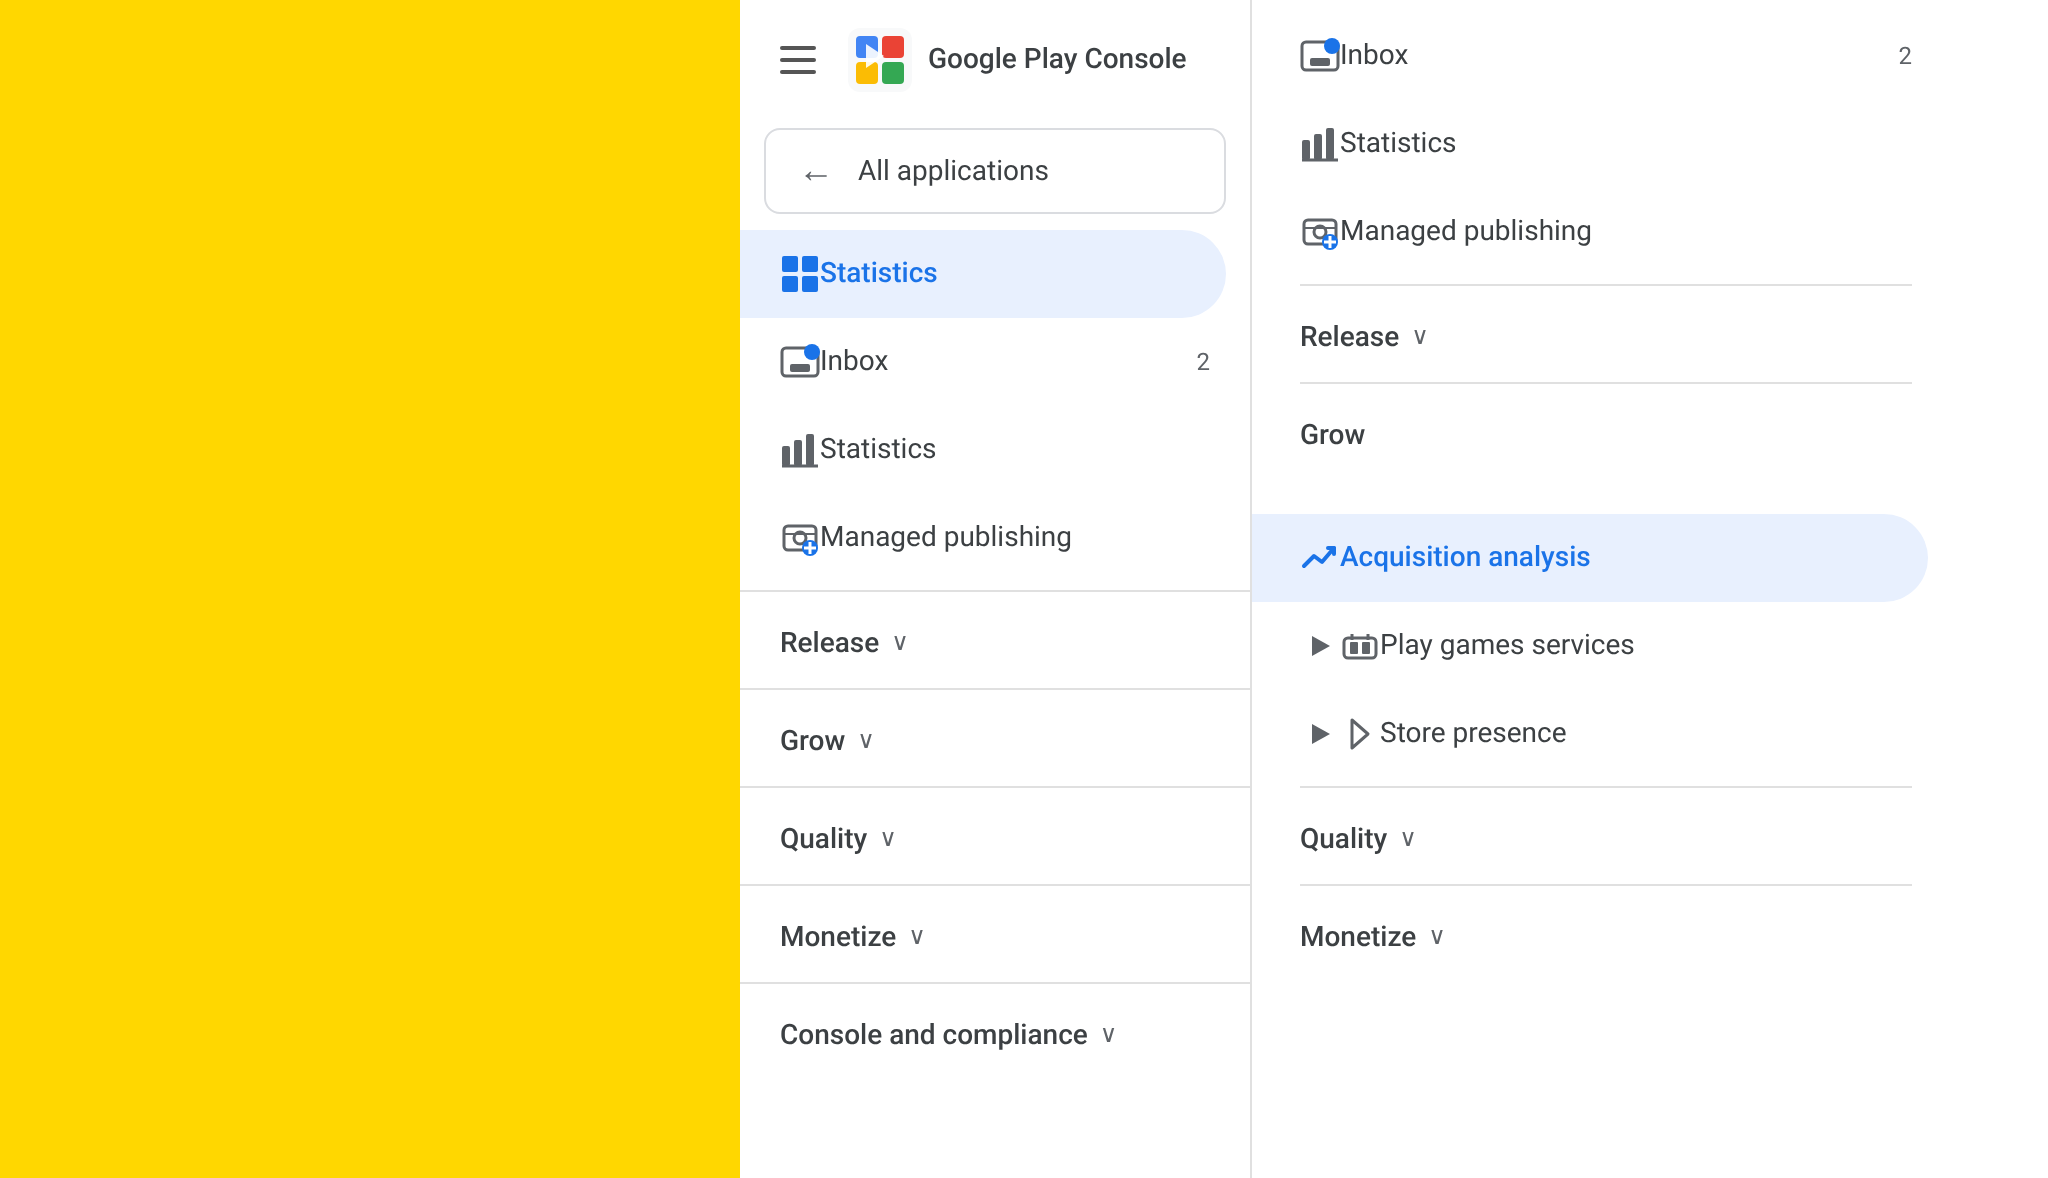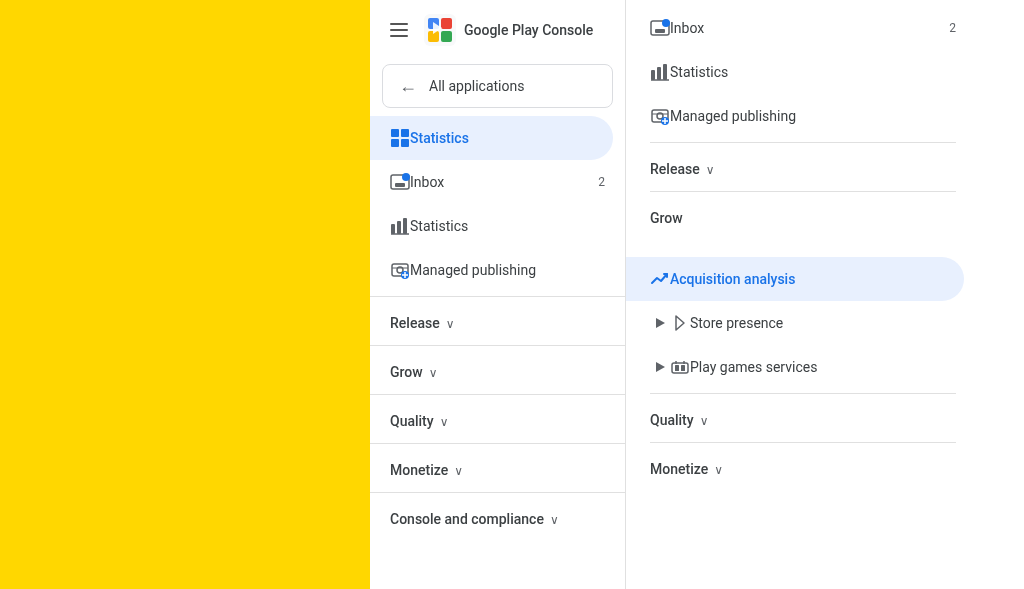--- a/index.html
+++ b/index.html
@@ -134,21 +134,21 @@
     }
 
     .divider {
       border: none;
       border-top: 1px solid #e0e0e0;
       margin: 4px 0;
     }
 
     .section-header {
       display: flex;
-      align-items: flex-end;
+      align-items: flex-start;
       gap: 6px;
       padding: 14px 20px 10px 20px;
       font-size: 14px;
       color: #3c4043;
       cursor: pointer;
       font-weight: 500;
     }
 
     .chevron {
       font-size: 12px;
@@ -367,44 +367,44 @@
   </div>
 
   <div class="nav-item">
     <div class="nav-icon">
       <svg width="16" height="16" viewBox="0 0 16 16" xmlns="http://www.w3.org/2000/svg">
         <polygon points="4,3 13,8 4,13" fill="#5f6368"></polygon>
       </svg>
     </div>
     <div class="nav-icon">
       <svg width="20" height="20" viewBox="0 0 20 20" xmlns="http://www.w3.org/2000/svg">
-        <polygon points="6,3 14,10 6,17" fill="none" stroke="#5f6368" stroke-width="1.5" stroke-linejoin="round"></polygon>
-      </svg>
-    </div>
-    <span>Store presence</span>
-  </div>
-
-  <div class="nav-item">
-    <div class="nav-icon">
-      <svg width="16" height="16" viewBox="0 0 16 16" xmlns="http://www.w3.org/2000/svg">
-        <polygon points="4,3 13,8 4,13" fill="#5f6368"></polygon>
-      </svg>
-    </div>
-    <div class="nav-icon">
-      <svg width="20" height="20" viewBox="0 0 20 20" xmlns="http://www.w3.org/2000/svg">
         <rect x="2" y="6" width="16" height="10" rx="2" stroke="#5f6368" stroke-width="1.5" fill="none"></rect>
         <rect x="5" y="8" width="4" height="6" rx="0.5" fill="#5f6368"></rect>
         <rect x="11" y="8" width="4" height="6" rx="0.5" fill="#5f6368"></rect>
         <line x1="6" y1="4" x2="6" y2="7" stroke="#5f6368" stroke-width="1.5"></line>
         <line x1="14" y1="4" x2="14" y2="7" stroke="#5f6368" stroke-width="1.5"></line>
       </svg>
     </div>
     <span>Play games services</span>
   </div>
 
+  <div class="nav-item">
+    <div class="nav-icon">
+      <svg width="16" height="16" viewBox="0 0 16 16" xmlns="http://www.w3.org/2000/svg">
+        <polygon points="4,3 13,8 4,13" fill="#5f6368"></polygon>
+      </svg>
+    </div>
+    <div class="nav-icon">
+      <svg width="20" height="20" viewBox="0 0 20 20" xmlns="http://www.w3.org/2000/svg">
+        <polygon points="6,3 14,10 6,17" fill="none" stroke="#5f6368" stroke-width="1.5" stroke-linejoin="round"></polygon>
+      </svg>
+    </div>
+    <span>Store presence</span>
+  </div>
+
   <hr class="divider" style="margin: 4px 24px;">
 
   <div class="section-header">
     <span>Quality</span>
     <span class="chevron">∨</span>
   </div>
 
   <hr class="divider" style="margin: 4px 24px;">
 
   <div class="section-header">

